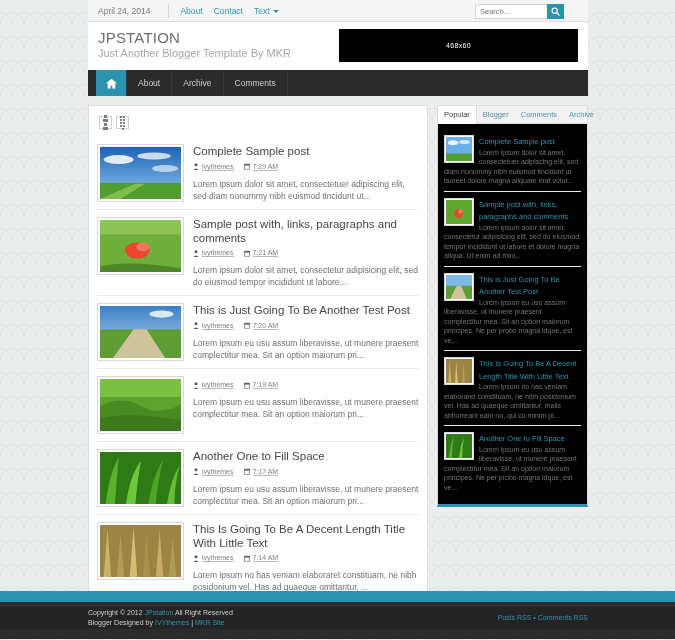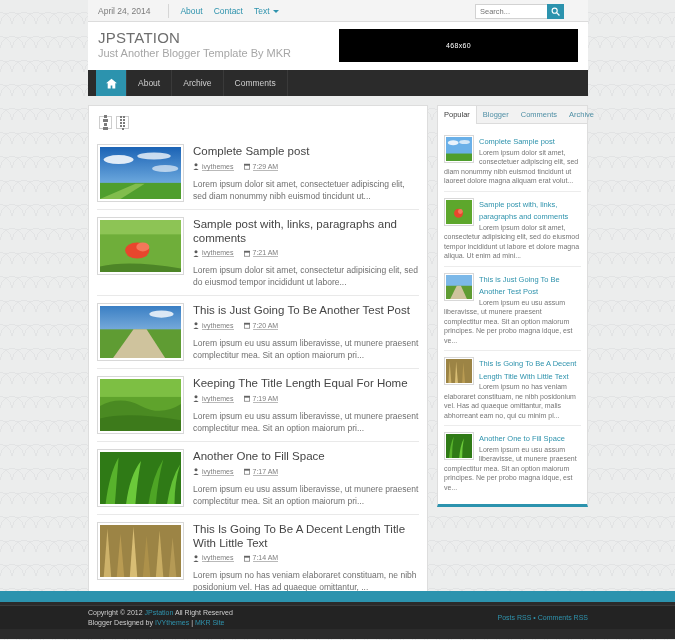--- a/index.html
+++ b/index.html
@@ -259,21 +259,21 @@
   }
   .page-btn.active {
     background: #2c93ae;
     border-color: #2c93ae;
     color: #fff;
   }
   .page-btn.next { margin-left: 6px; }
 
   
   .widget {
-    background: #ffffff;
+    background: #000000;
     border: 1px solid #ddd;
     border-bottom: 3px solid #2c93ae;
   }
   .tabs {
     display: flex;
     background: #f2f2f2;
     border-bottom: 1px solid #dcdcdc;
     height: 18px;
   }
   .tab {
@@ -539,21 +539,20 @@
       <div class="post">
         <div class="post-thumb">
           <svg class="thumb-img" viewBox="0 0 87 58" preserveAspectRatio="none">
             <rect width="87" height="58" fill="#5fa32c"></rect>
             <rect width="87" height="20" y="0" fill="#7dbf43"></rect>
             <path d="M0 30 Q22 18 44 30 T87 28 L87 58 L0 58 Z" fill="#4a8a22"></path>
             <path d="M0 44 Q30 36 87 46 L87 58 L0 58 Z" fill="#3d7a1b"></path>
           </svg>
         </div>
         <div class="post-body">
-          <a class="post-title">Keeping The Title Length Equal For Home</a>
           <div class="post-meta">
             <span class="meta-item">
               <svg width="6" height="7" viewBox="0 0 10 12">
                   <circle cx="5" cy="3" r="2.6" fill="#5a5a5a"></circle>
                   <path d="M0.5 12 Q5 6.5 9.5 12 Z" fill="#5a5a5a"></path>
                 </svg>
               <span class="ln">ivythemes</span>
             </span>
             <span class="meta-item">
               <svg width="6" height="7" viewBox="0 0 10 10">

